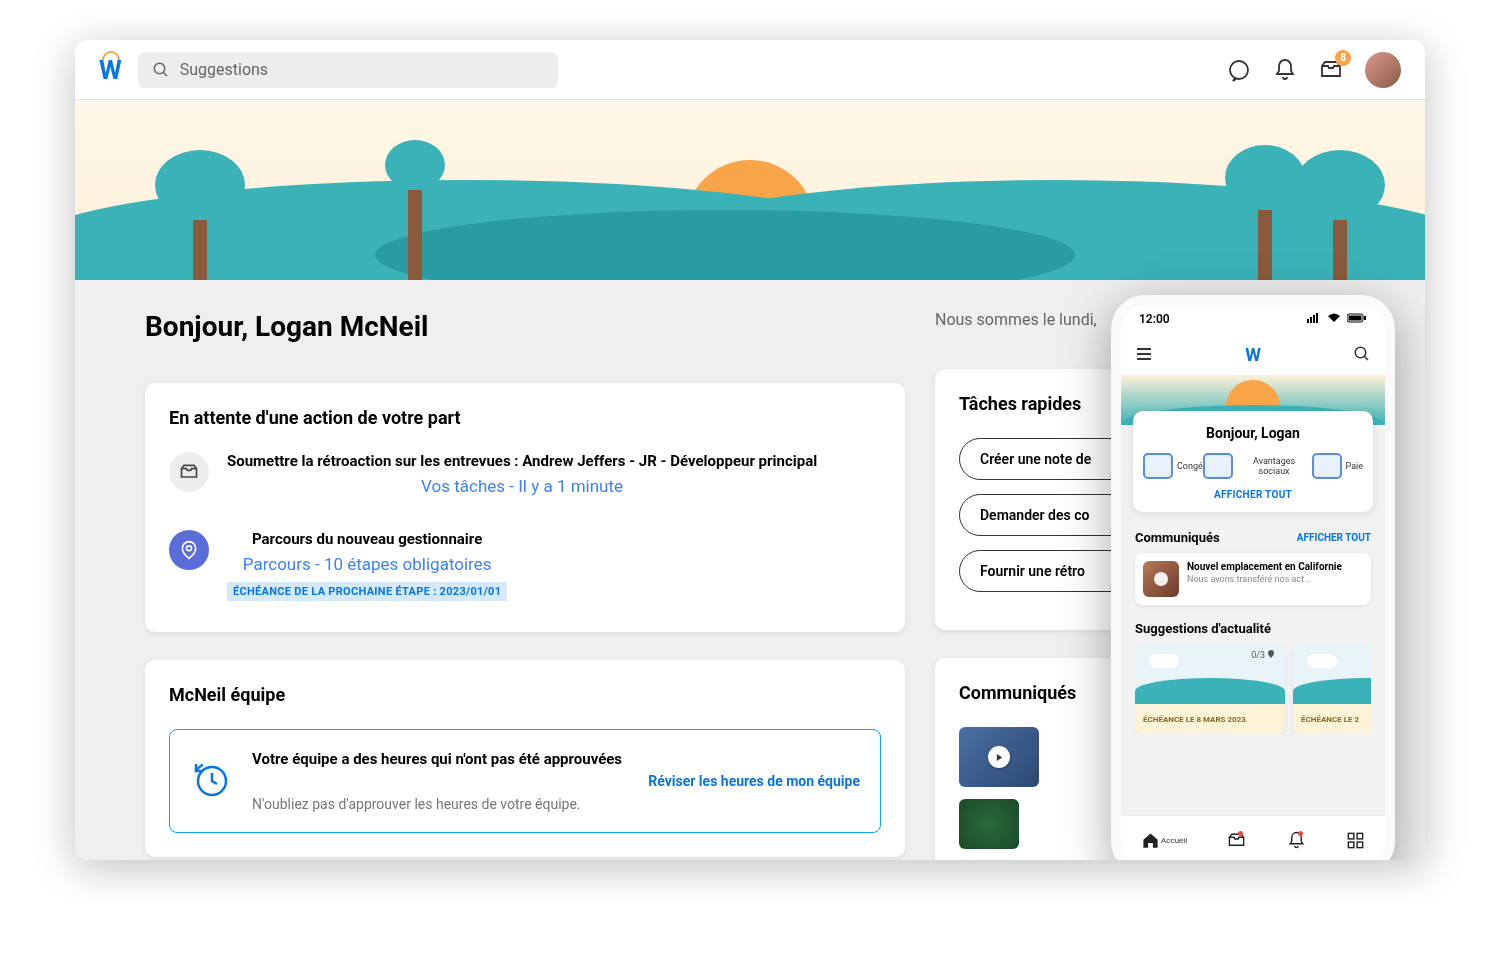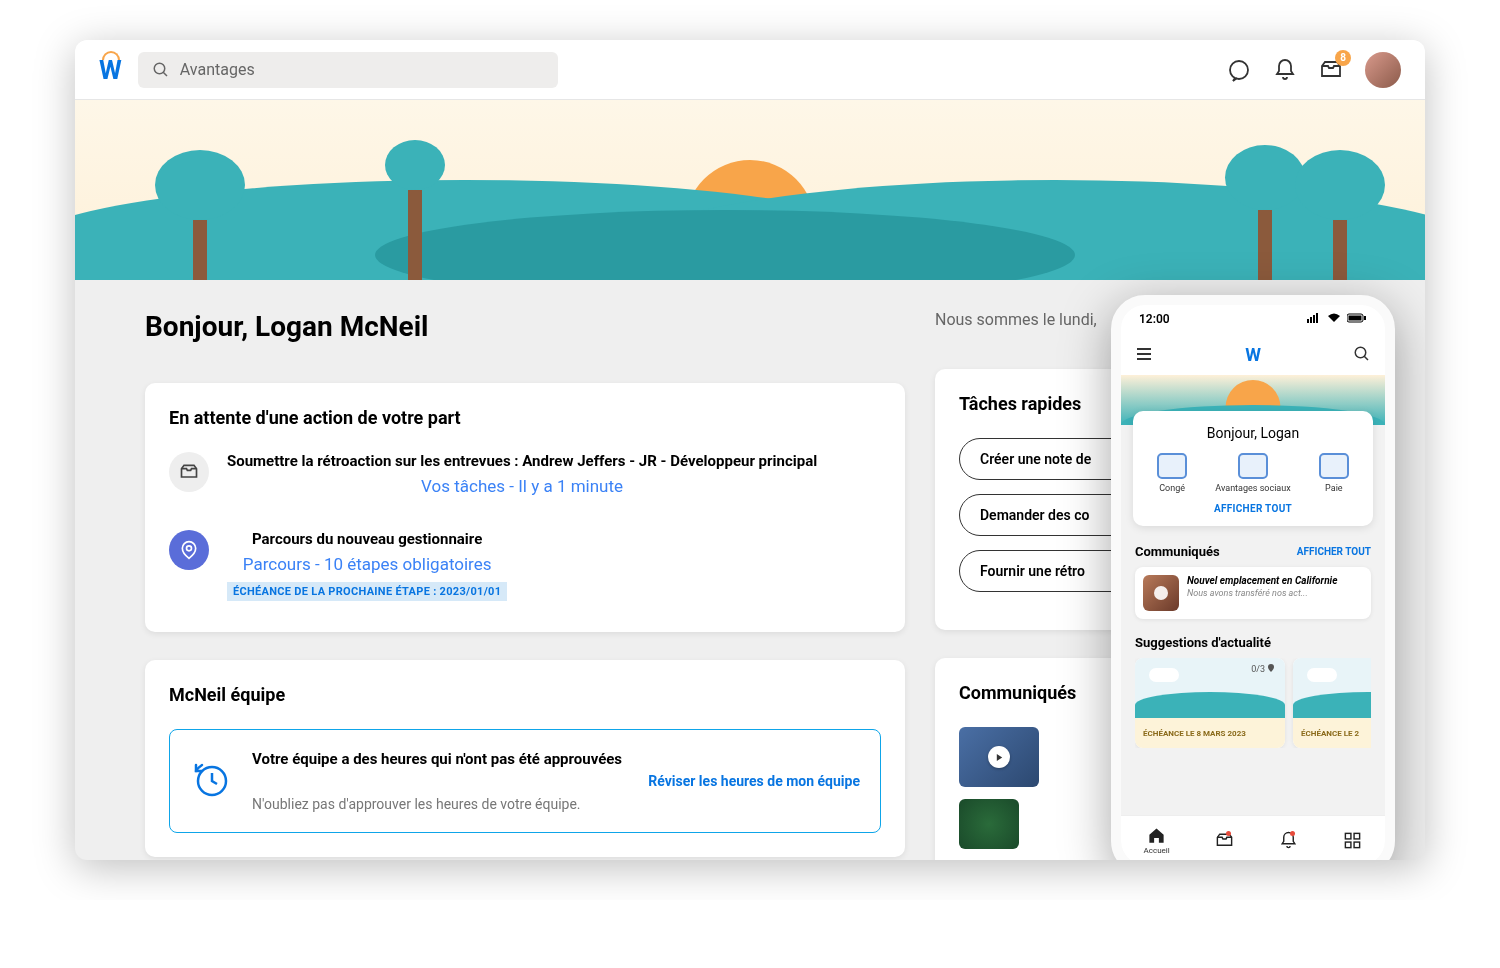--- a/index.html
+++ b/index.html
@@ -50,59 +50,59 @@
 
 .phone { position:absolute; right:30px; top:255px; width:284px; height:580px; background:#fff; border-radius:34px; box-shadow:0 12px 50px rgba(0,0,0,0.35); border:10px solid #fafafa; overflow:hidden; }
 .phone-status { height:28px; display:flex; align-items:center; justify-content:space-between; padding:0 18px; font-size:12px; font-weight:600; }
 .phone-header { height:42px; display:flex; align-items:center; justify-content:space-between; padding:0 14px; }
 .phone-header .plogo { font-size:18px; font-weight:700; color:#0875e1; position:relative; }
 .phone-header .plogo .arc{top:-3px;left:2px;width:13px;height:6px;border-width:2px;}
 .phone-hero { height:50px; background:linear-gradient(180deg,#fef0d8,#3bb2b8); position:relative; overflow:hidden; }
 .phone-hero .psun{position:absolute;top:5px;left:50%;transform:translateX(-50%);width:55px;height:55px;background:#f8a54a;border-radius:50%;}
 .phone-hero .phill{position:absolute;bottom:-20px;width:100%;height:40px;background:#3bb2b8;border-radius:50%;}
 .phone-card { margin:-14px 12px 10px; background:#fff; border-radius:10px; box-shadow:0 2px 8px rgba(0,0,0,0.1); padding:14px 10px 12px; text-align:center; position:relative; z-index:2; }
-.phone-card .greet { font-size:14px; font-weight:400; margin-bottom:12px; }
+.phone-card .greet { font-size:14px; font-weight:700; margin-bottom:12px; }
 .phone-icons { display:flex; justify-content:space-around; margin-bottom:10px; }
-.phone-icons .pi { display:flex; flex-direction:column; align-items:center; gap:4px; font-size:9px; color:#333; }
+.phone-icons .pi { display:flex; align-items:center; gap:4px; font-size:9px; color:#333; }
 .phone-icons .pi .box { width:30px; height:26px; border:2px solid #5a8fd8; border-radius:5px; background:#e8f1fb; }
 .phone-card .showall { color:#0875e1; font-size:10px; font-weight:700; letter-spacing:0.3px; }
 .phone-sec { padding:8px 14px; }
 .phone-sec .hdr { display:flex; justify-content:space-between; align-items:center; margin-bottom:8px; }
 .phone-sec .hdr .t { font-size:13px; font-weight:700; }
 .phone-sec .hdr .l { font-size:10px; font-weight:700; color:#0875e1; }
-.phone-comm { background:#fff; border-radius:8px; padding:8px; display:flex; gap:8px; box-shadow:0 1px 4px rgba(0,0,0,0.08);font-style:italic; }
+.phone-comm { background:#fff; border-radius:8px; padding:8px; display:flex; gap:8px; box-shadow:0 1px 4px rgba(0,0,0,0.08); }
 .phone-comm .thumb { width:36px; height:36px; border-radius:6px; background:linear-gradient(135deg,#b87a5a,#6b3a2a); position:relative; flex-shrink:0; }
 .phone-comm .thumb .pplay{position:absolute;top:50%;left:50%;transform:translate(-50%,-50%);width:14px;height:14px;background:rgba(255,255,255,0.9);border-radius:50%;}
 .phone-comm .txt .t1{font-size:10px;font-weight:700;margin-bottom:2px;}
 .phone-comm .txt .t2{font-size:9px;color:#888;}
 .sugg-cards{display:flex;gap:8px;overflow:hidden;}
 .sugg{flex:0 0 150px;height:90px;background:#fff;border-radius:8px;box-shadow:0 1px 4px rgba(0,0,0,0.08);position:relative;overflow:hidden;}
 .sugg .sky{height:60px;background:#e8f4f8;position:relative;}
 .sugg .shill{position:absolute;bottom:0;width:100%;height:26px;background:#3bb2b8;border-radius:50% 50% 0 0;}
 .sugg .cloud{position:absolute;top:10px;left:14px;width:30px;height:14px;background:#fff;border-radius:10px;}
 .sugg .marker{position:absolute;top:6px;right:10px;font-size:9px;color:#555;display:flex;align-items:center;gap:2px;}
 .sugg .foot{height:30px;background:#fdf3d9;display:flex;align-items:center;padding:0 8px;font-size:8px;font-weight:700;color:#8a6a1a;}
 .phone-nav{position:absolute;bottom:0;left:0;right:0;height:50px;background:#fff;border-top:1px solid #eee;display:flex;justify-content:space-around;align-items:center;}
-.phone-nav .ni{display:flex;flex-direction:column;align-items:center;gap:1px;font-size:8px;color:#333;position:relative;}
+.phone-nav .ni{display:flex;flex-direction:row;align-items:center;gap:1px;font-size:8px;color:#333;position:relative;}
 .phone-nav .ni svg{width:19px;height:19px;}
 .phone-nav .dot{position:absolute;top:0;right:3px;width:5px;height:5px;background:#e74c3c;border-radius:50%;}
 .phone-body{background:#f2f2f2;height:calc(100% - 70px);position:relative;overflow:hidden;}
 </style>
 </head>
 <body>
 
 <div class="desktop">
   <div class="topbar">
     <div class="logo">W<span class="arc"></span></div>
     <div class="search">
       <svg viewBox="0 0 24 24" fill="none" stroke="currentColor" stroke-width="2">
           <circle cx="10" cy="10" r="7"></circle>
           <line x1="20" y1="20" x2="15" y2="15"></line>
         </svg>
-      <span>Avantages</span>
+      <span>Suggestions</span>
     </div>
     <div class="top-right">
       <div class="icon-btn">
         <svg viewBox="0 0 24 24" fill="none" stroke="currentColor" stroke-width="1.8">
             <circle cx="12" cy="12" r="9"></circle>
             <path d="M8 20 L6 23 L10 20"></path>
           </svg>
       </div>
       <div class="icon-btn">
         <svg viewBox="0 0 24 24" fill="none" stroke="currentColor" stroke-width="1.8">

